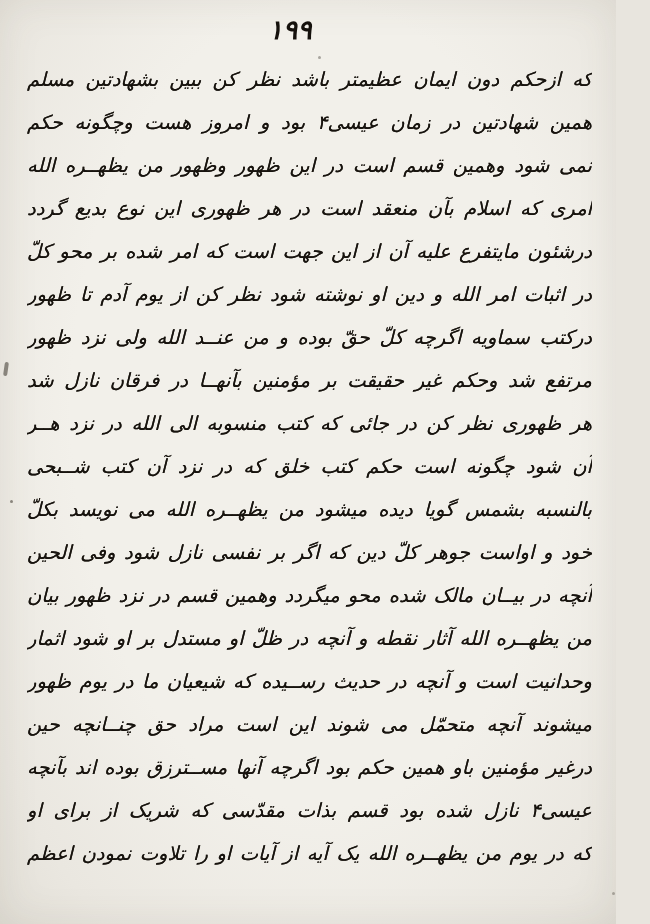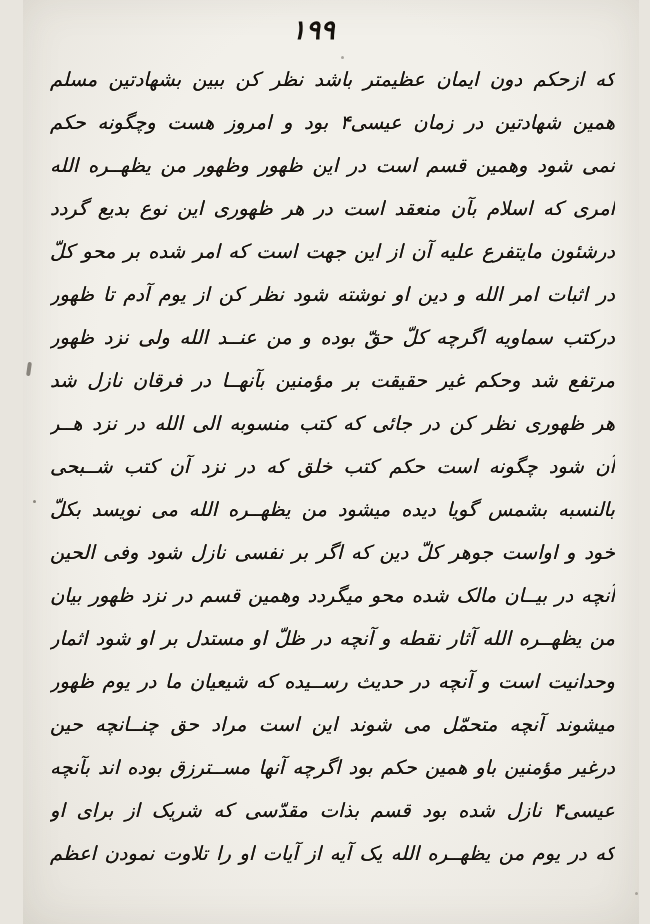--- a/index.html
+++ b/index.html
@@ -7,21 +7,20 @@
     width: 650px; height: 924px;
     overflow: hidden;
     font-family: "DejaVu Sans", sans-serif;
     background: #e8e5de;
   }
   .page {
     position: relative;
     width: 616px; height: 924px;
     background: radial-gradient(ellipse at 52% 44%, #f2f0ea 55%, #eae7e0 85%, #e3e0d8 100%);
     box-shadow: inset 0 0 40px rgba(90,80,60,0.10);
-    margin-left: 23px;
   }
   .page-number {
     position: absolute;
     top: 14px; left: 0; width: 100%;
     text-align: center;
     transform: translateX(-18px);
     font-size: 27px;
     font-weight: bold;
     font-style: italic;
     color: #15110c;

